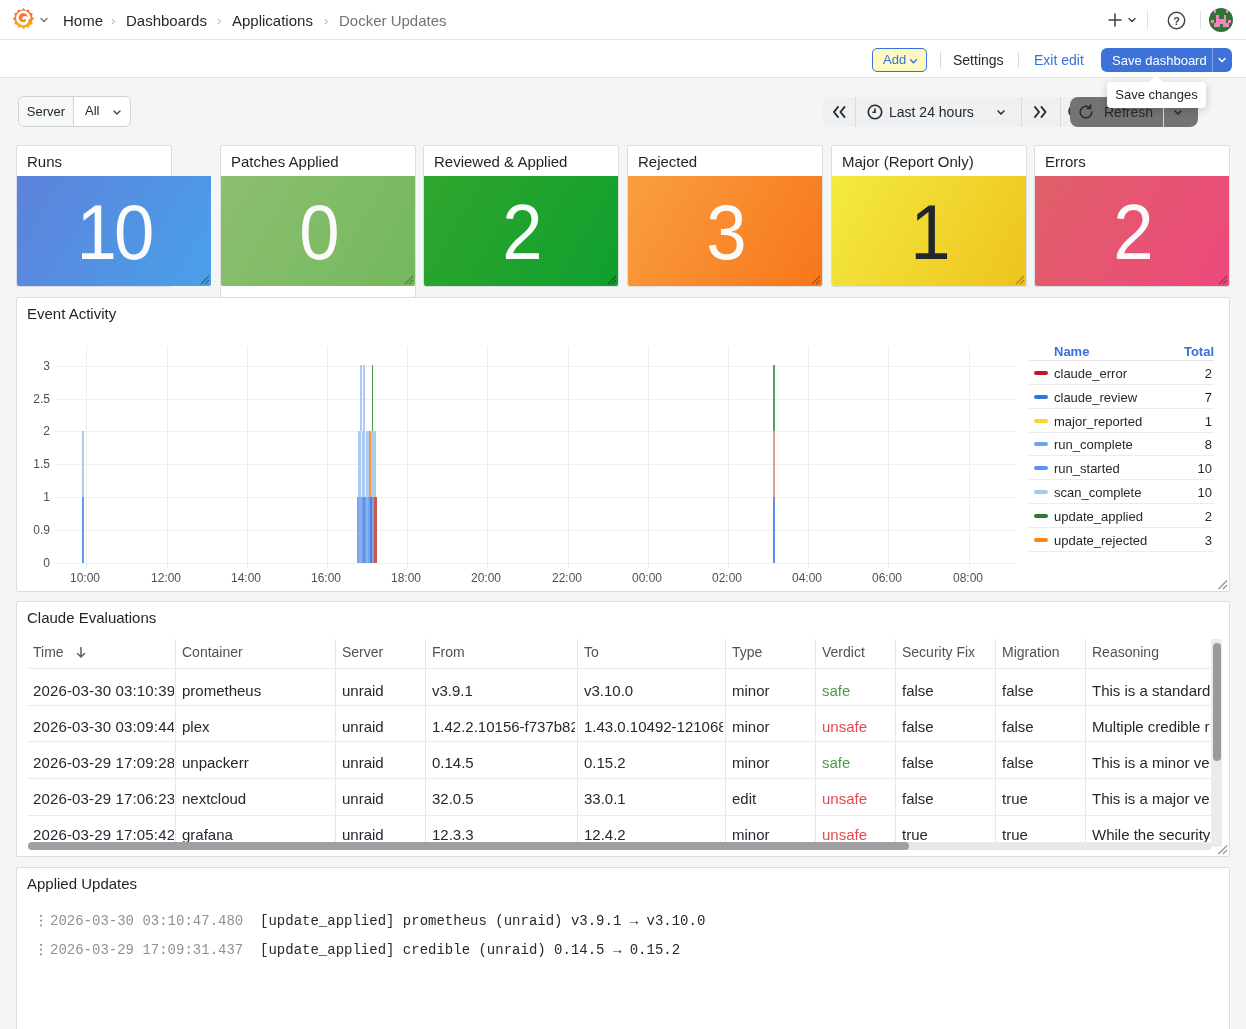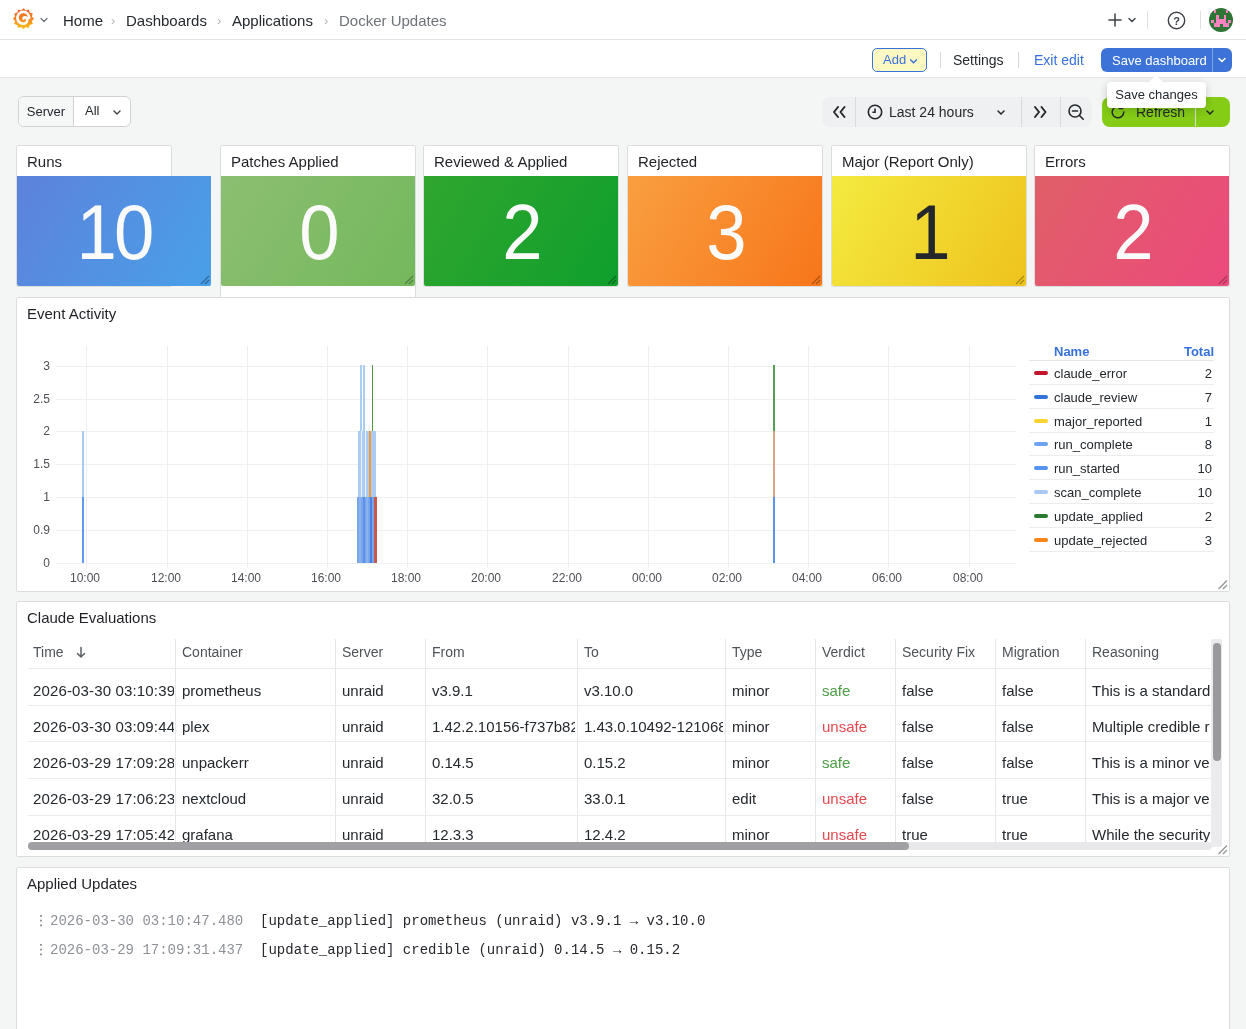--- a/index.html
+++ b/index.html
@@ -156,21 +156,21 @@
   <svg class="abs" style="left:210px;top:8px" width="17" height="14" viewBox="0 0 17 14">
       <path d="M3 2 L7 7 L3 12 M9.5 2 L13.5 7 L9.5 12" stroke="#24292e" stroke-width="2" fill="none" stroke-linecap="round" stroke-linejoin="round"></path>
     </svg>
   <div class="abs" style="left:238px;top:0;width:1px;height:30px;background:#d9dadb"></div>
   <svg class="abs" style="left:245px;top:6px" width="18" height="18" viewBox="0 0 18 18">
       <circle cx="8" cy="8" r="6" stroke="#24292e" stroke-width="1.6" fill="none"></circle>
       <path d="M12.5 12.5 L16.2 16.2" stroke="#24292e" stroke-width="1.6" stroke-linecap="round"></path>
       <path d="M5.4 8 H10.6" stroke="#24292e" stroke-width="1.6" stroke-linecap="round"></path>
     </svg>
 </div>
-<div class="abs" style="left:1102px;top:97px;width:128px;height:30px;background:#84cc16;border-radius:8px">
+<div class="abs" style="left:1070px;top:97px;width:128px;height:30px;background:#737373;border-radius:8px">
   <svg class="abs" style="left:8px;top:7px" width="16" height="16" viewBox="0 0 16 16">
       <path d="M13.8 8 a5.8 5.8 0 1 1-1.6-4" stroke="#24292e" stroke-width="1.5" fill="none" stroke-linecap="round"></path>
       <path d="M12.6 1 V4.4 H9.2" stroke="#24292e" stroke-width="1.5" fill="none" stroke-linecap="round" stroke-linejoin="round"></path>
     </svg>
   <span class="abs" style="left:34px;top:7px;font-size:14px;font-weight:500">Refresh</span>
   <div class="abs" style="left:93px;top:0;width:1px;height:30px;background:#d9dadb"></div>
   <svg class="abs" style="left:103px;top:12px" width="10" height="8" viewBox="0 0 10 8">
       <path d="M2 2 L5 5 L8 2" stroke="#24292e" stroke-width="1.5" fill="none" stroke-linecap="round"></path>
     </svg>
 </div>

